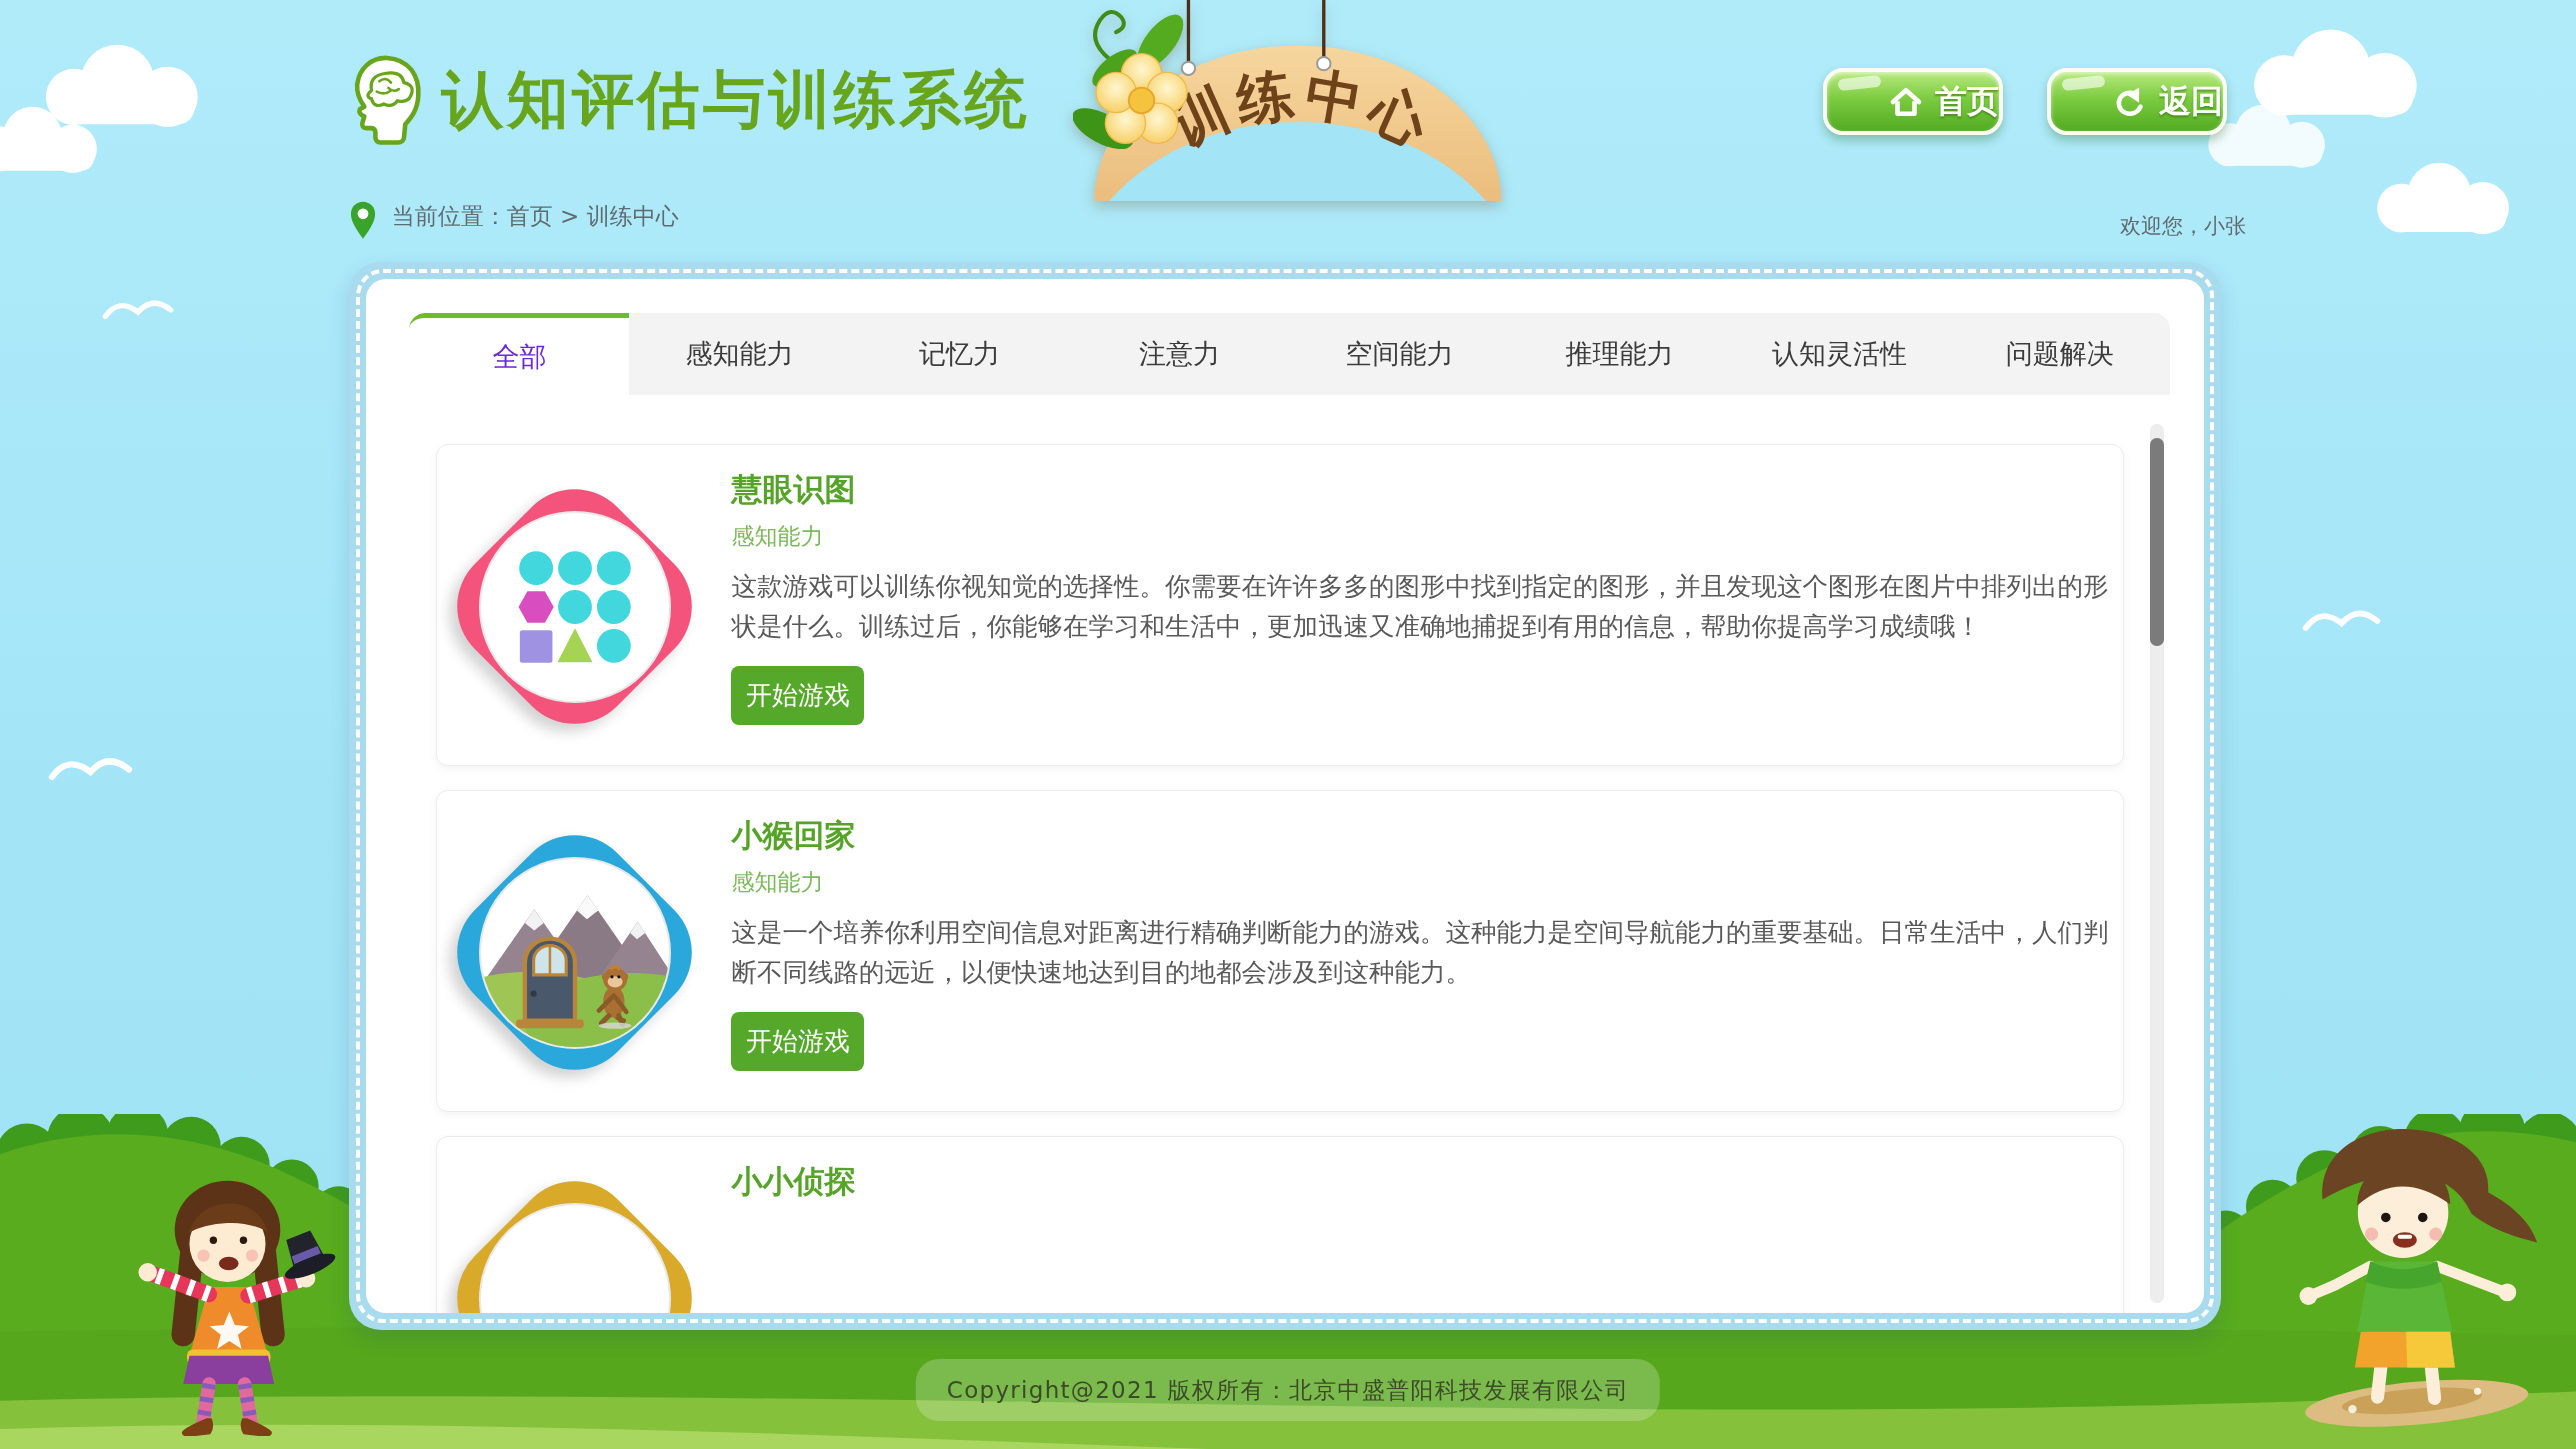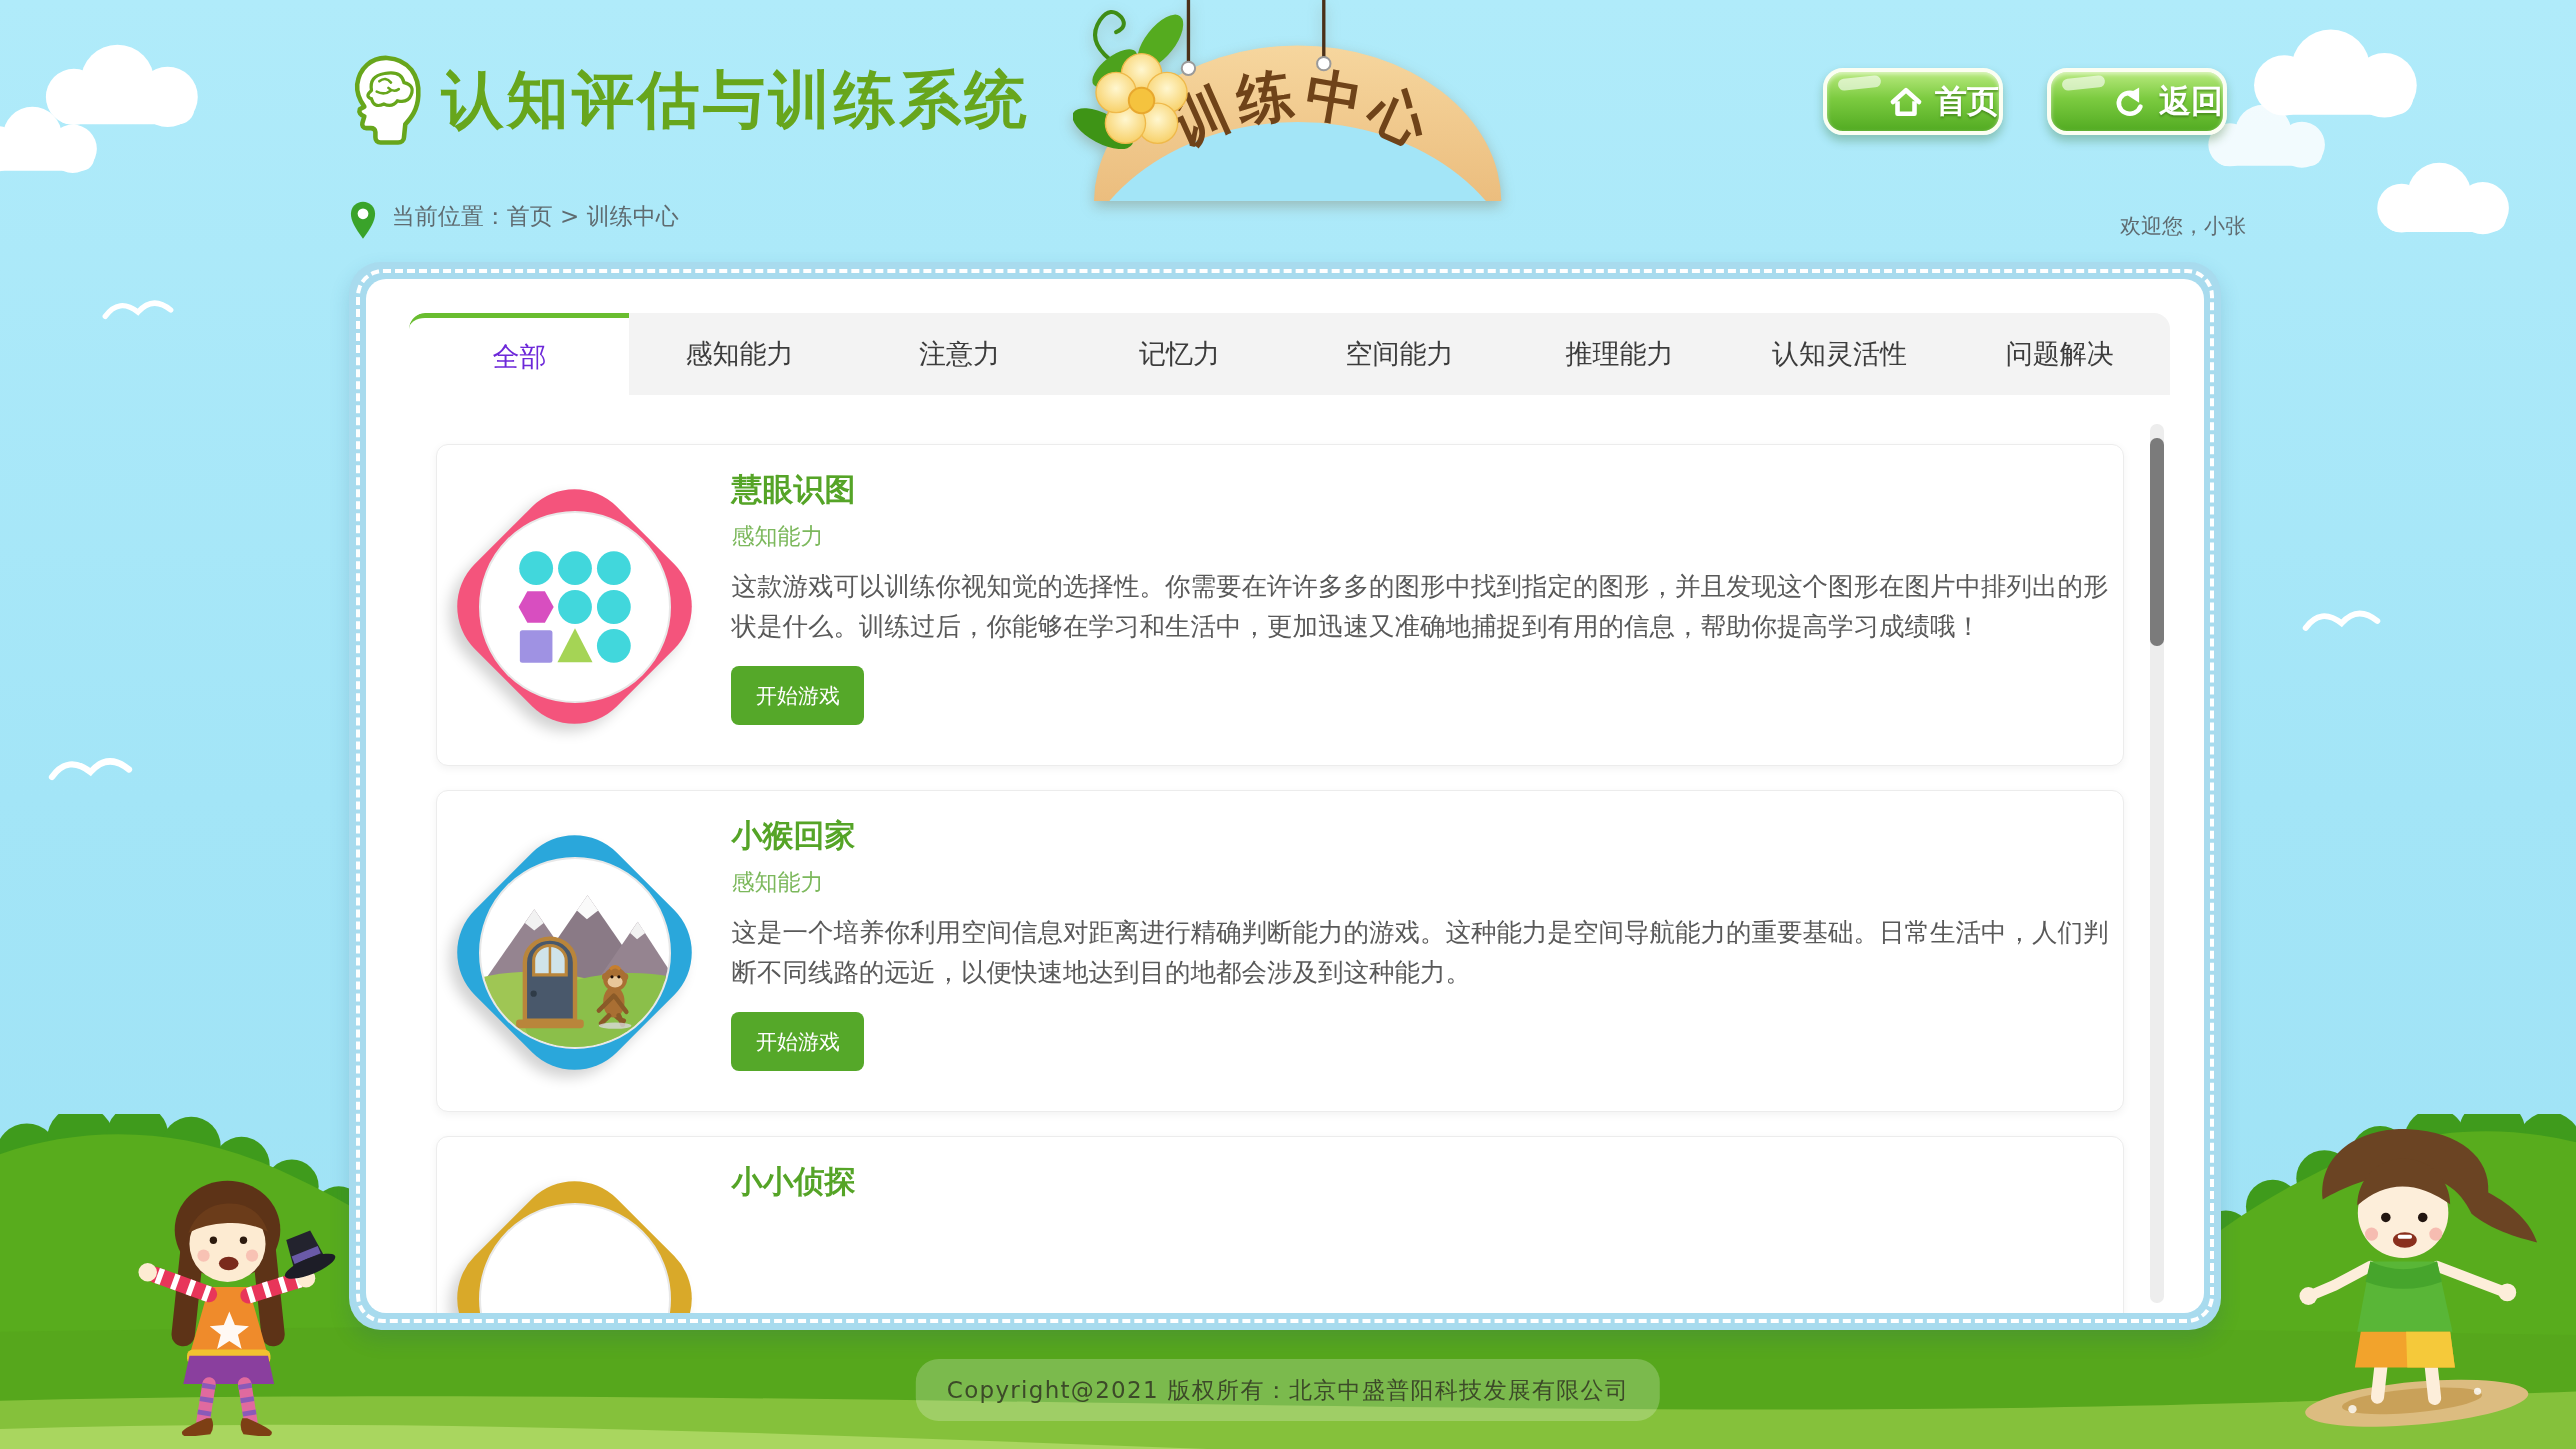--- a/index.html
+++ b/index.html
@@ -57,21 +57,21 @@
     transform:rotate(45deg);box-shadow:0 10.7px 13.4px rgba(0,0,0,.18);}
   .d-pink{background:#f4547c;} .d-blue{background:#2aa7db;} .d-gold{background:#d9a929;}
   .circle{position:absolute;left:25.5px;top:40px;width:192px;height:192px;background:#fff;border-radius:50%;
     border:2.7px solid #e8e8e8;box-sizing:border-box;overflow:hidden;}
   .circle svg{width:100%;height:100%;}
 
   .card-title{position:absolute;left:294px;top:24px;font-size:31px;font-weight:bold;color:#55a427;}
   .card-cat{position:absolute;left:294px;top:76px;font-size:23px;color:#7cb85c;}
   .card-desc{position:absolute;left:294px;top:121px;width:1381px;font-size:25.5px;line-height:40px;color:#595959;}
   .card-btn{position:absolute;left:294px;top:221px;width:133px;height:59px;background:#55a829;border:none;
-    border-radius:8px;color:#fff;font-size:21px;display:flex;align-items:center;justify-content:center;
+    border-radius:8px;color:#fff;font-size:26px;display:flex;align-items:center;justify-content:center;
     cursor:pointer;font-family:inherit;}
 
   .sb-track{position:absolute;right:40px;top:145px;bottom:9.4px;width:13.4px;background:#ededed;border-radius:6.7px;}
   .sb-thumb{position:absolute;left:0;top:13.4px;width:13.4px;height:208px;background:#7b7b7b;border-radius:6.7px;cursor:pointer;}
 
   
   .footer-pill{position:absolute;left:50%;top:1359px;transform:translateX(-50%);height:46px;padding:8px 31px;
     border-radius:23px;background:rgba(255,255,255,.22);display:flex;align-items:center;z-index:7;}
   .footer-text{font-size:23px;color:#3c4a28;letter-spacing:1.3px;}
 </style>
@@ -298,22 +298,22 @@
   </div>
   <div class="welcome">欢迎您，小张</div>
 
   <div class="panel">
     <div class="panel-dash"></div>
     <div class="panel-white">
 
       <div class="tabbar">
         <div class="tab active">全部</div>
         <div class="tab">感知能力</div>
+        <div class="tab">记忆力</div>
         <div class="tab">注意力</div>
-        <div class="tab">记忆力</div>
         <div class="tab">空间能力</div>
         <div class="tab">推理能力</div>
         <div class="tab">认知灵活性</div>
         <div class="tab">问题解决</div>
       </div>
 
       <div class="cards">
 
         <div class="card">
           <div class="card-icon">

